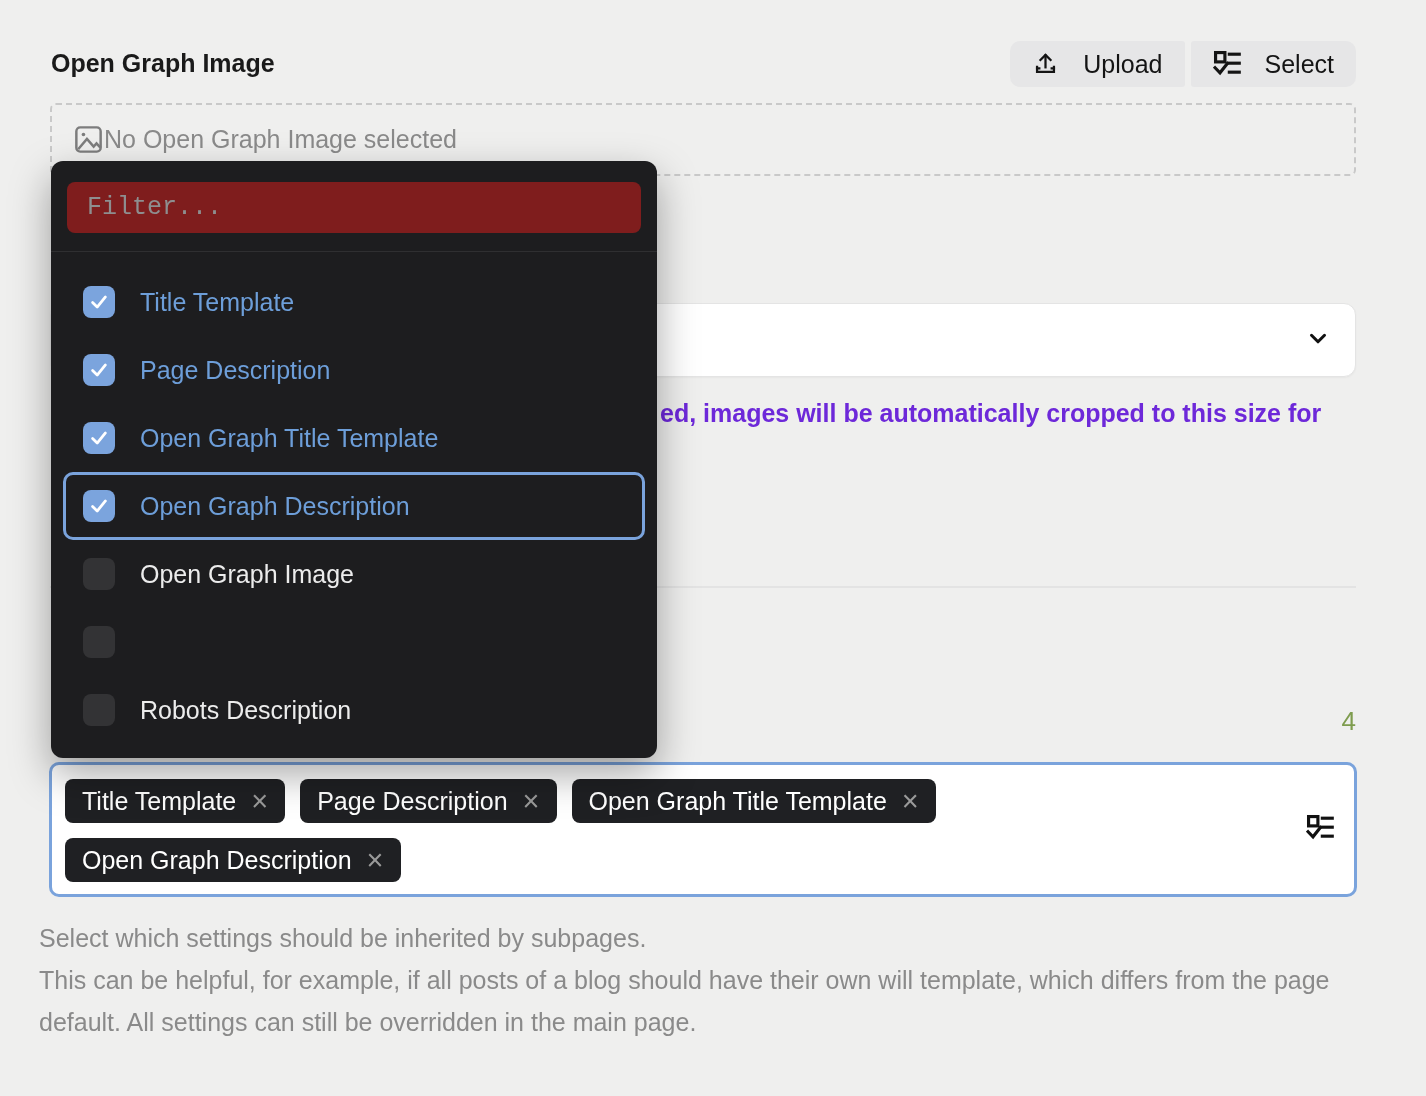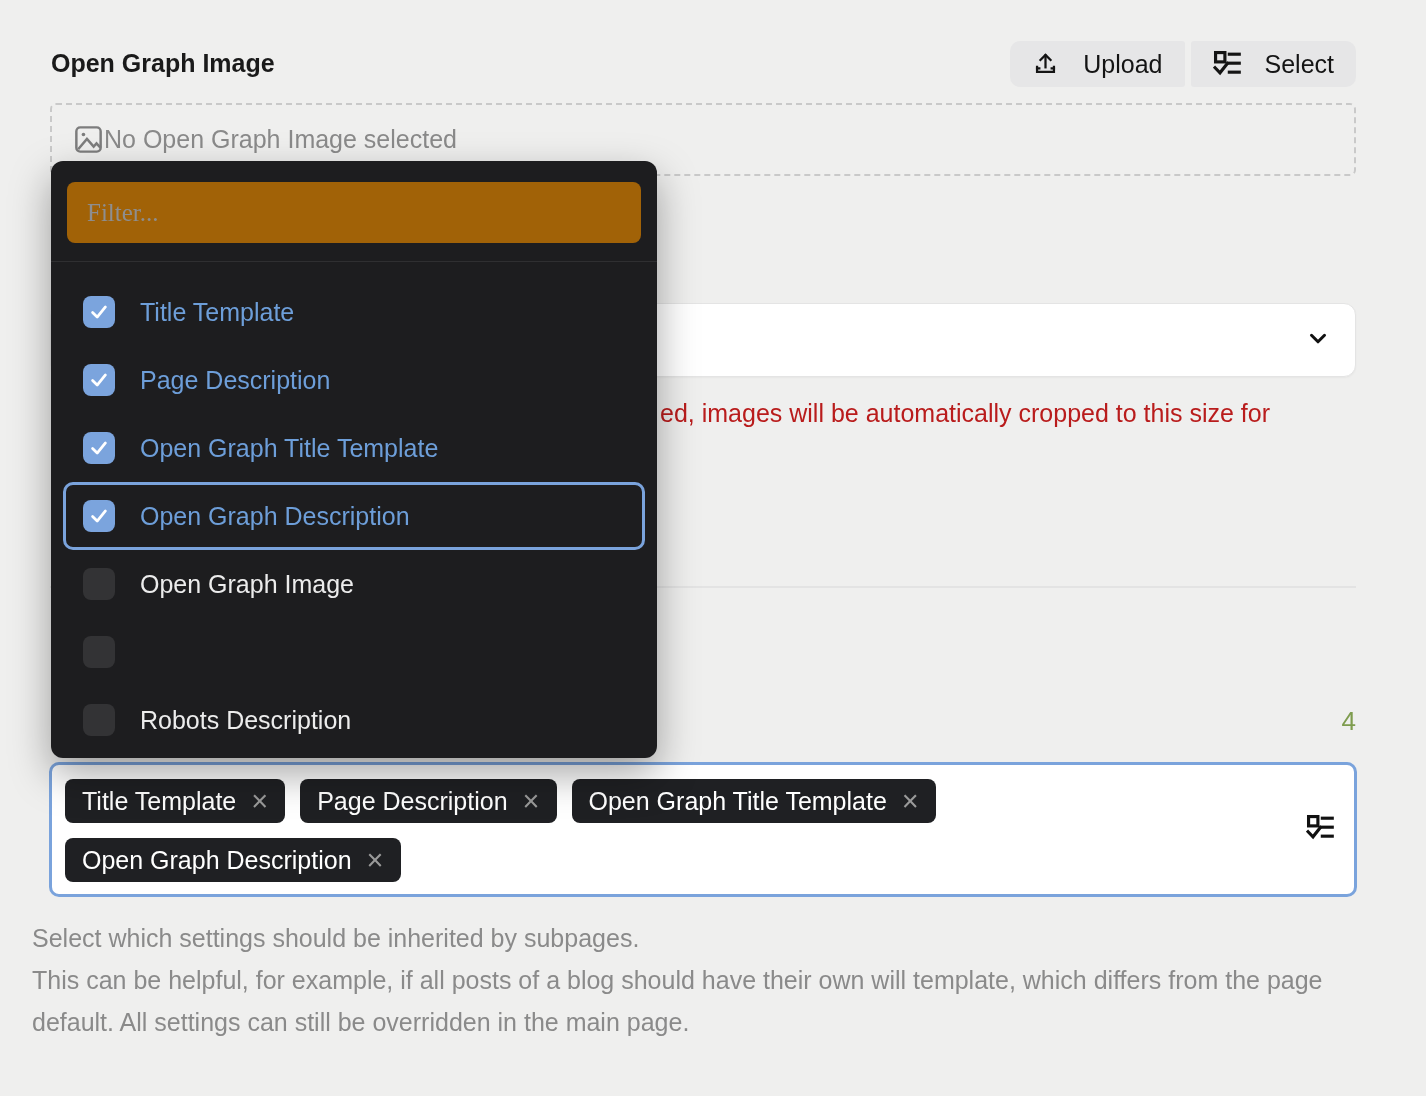--- a/index.html
+++ b/index.html
@@ -19,32 +19,32 @@
     border:2px dashed #c9c9c9; border-radius:6px; display:flex; align-items:center;
     padding-left:21px; color:#8a8a8a; font-size:25px; }
   .og-placeholder svg { display:block; }
 
   
   .bg-select { position:absolute; left:50px; top:303px; width:1306px; height:74px;
     background:#ffffff; border:1px solid #e4e4e4; border-radius:12px;
     box-shadow:0 1px 2px rgba(0,0,0,0.04); }
   .bg-select .chev { position:absolute; right:24px; top:50%; transform:translateY(-50%); }
 
-  .crop-hint { position:absolute; left:660px; top:399px; font-size:25px; color:#b91c1c; white-space:nowrap; }
+  .crop-hint { position:absolute; left:660px; top:399px; font-size:25px; color:#6d28d9; white-space:nowrap;font-weight:bold; }
   .section-divider { position:absolute; left:50px; top:586px; width:1306px; height:2px; background:#e3e3e3; }
   .inherited-count { position:absolute; right:70px; top:706px; font-size:26px; font-weight:500; color:#7e9c4e; }
 
   
   .dropdown { position:absolute; left:51px; top:161px; width:606px; height:597px;
     background:#1d1d1f; border-radius:12px; z-index:10;
     box-shadow:0 16px 40px rgba(0,0,0,0.35); }
   .filter-wrap { padding:21px 16px 18px 16px; border-bottom:1px solid #2f2f31; }
-  .filter-input { width:100%; height:61px; background:#a16207; border:none; outline:none;
+  .filter-input { width:100%; height:51px; background:#7f1d1d; border:none; outline:none;
     border-radius:8px; padding:0 20px; font-size:25px; color:#e8e8e8;
-    font-family:Liberation Serif, serif; }
+    font-family:Liberation Mono, monospace; }
   .filter-input::placeholder { color:#8e8e8f; opacity:1; }
   .opt-list { padding:16px 0 8px 0; }
   .row { height:68px; margin:0 12px; padding-left:17px; display:flex; align-items:center; gap:25px;
     border:3px solid transparent; border-radius:10px; cursor:pointer; }
   .row.focused { border-color:#7aa3dc; }
   .cb { width:32px; height:32px; border-radius:8px; flex:none; display:flex; align-items:center; justify-content:center; }
   .row.checked .cb { background:#7ba4dd; }
   .row.unchecked .cb { background:#333335; }
   .row-label { font-size:25px; }
   .row.checked .row-label { color:#6d9ed9; }
@@ -53,21 +53,21 @@
   
   .tags-field { position:absolute; left:49px; top:762px; width:1308px; height:135px;
     background:#ffffff; border:3px solid #7aa3dc; border-radius:10px; z-index:5;
     padding:14px 70px 14px 13px; display:flex; flex-wrap:wrap; gap:15px 15px; align-content:flex-start; }
   .chip { display:inline-flex; align-items:center; gap:15px; background:#1f2023; color:#ffffff;
     border-radius:8px; padding:0 17px; height:44px; font-size:25px; }
   .chip-x { color:#9a9a9a; font-size:29px; line-height:1; cursor:pointer; }
   .tags-select-icon { position:absolute; right:20px; top:50%; transform:translateY(-50%); cursor:pointer; }
 
   
-  .help { position:absolute; left:32px; top:917px; width:1312px; font-size:25px; color:#8a8a8a; line-height:42px; }
+  .help { position:absolute; left:39px; top:917px; width:1312px; font-size:25px; color:#8a8a8a; line-height:42px; }
 </style>
 </head>
 <body>
 
 <div class="canvas">
 
   <div class="page-title">Open Graph Image</div>
 
   <div class="btn-group">
     <div class="btn first">

